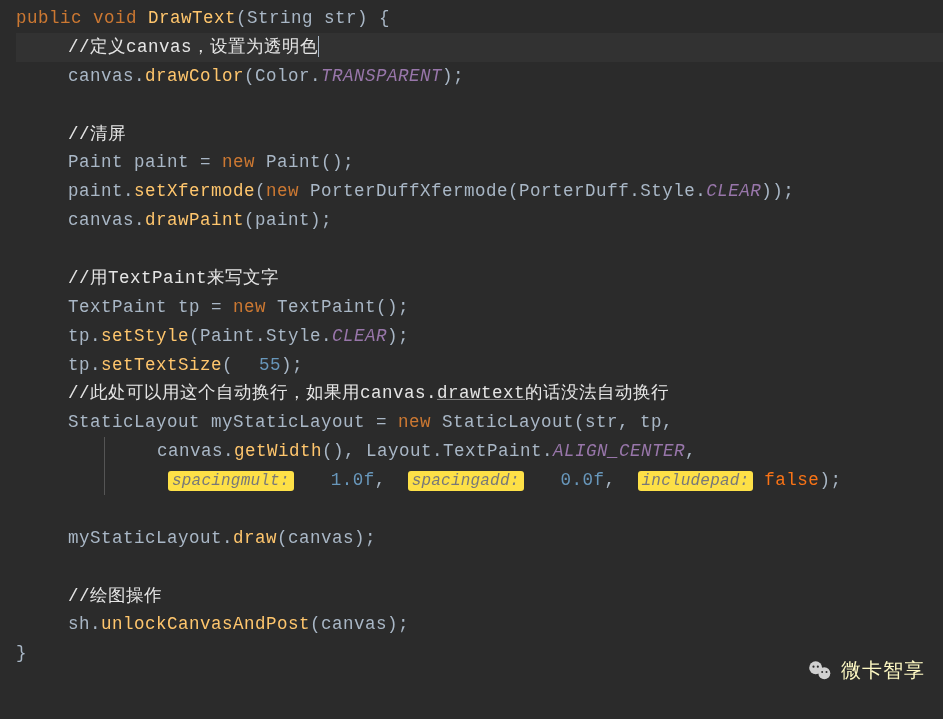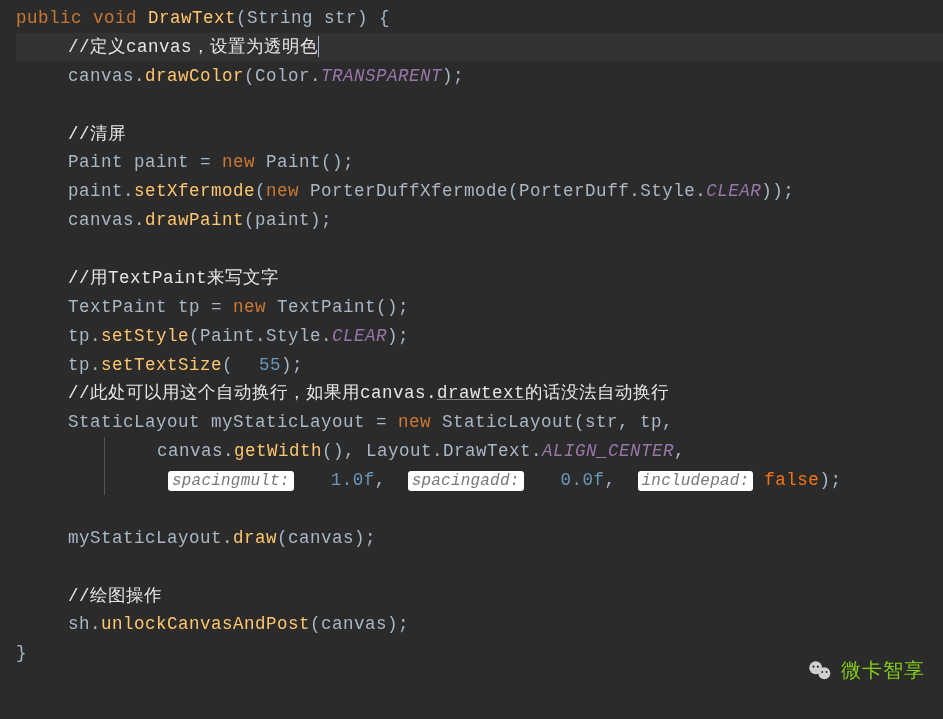--- a/index.html
+++ b/index.html
@@ -31,38 +31,38 @@
       width: 100%;
     }
     .indent1 { padding-left: 52px; }
     .indent0 { padding-left: 0; }
     .kw { color: #cc7832; }
     .method { color: #ffc66d; }
     .comment { color: #e5e5e5; }
     .str-const { color: #9876aa; font-style: italic; margin-top: 24px; }
     .num { color: #6897bb; margin-left: 26px; }
     .bool { color: #f97316; }
-    .param-hint { color: #787878; font-style: italic; background: #ffffff; padding: 1px 4px; border-radius: 3px; font-size: 16px; letter-spacing: 0.2px; }
+    .param-hint { color: #787878; font-style: italic; background: #fde047; padding: 1px 4px; border-radius: 3px; font-size: 16px; letter-spacing: 0.2px; }
     .cursor {
       display: inline-block;
       width: 1px;
       height: 1.2em;
       background: #a9b7c6;
       vertical-align: text-bottom;
       margin-left: 0px;
     }
     .underline {
       text-decoration: underline;
       text-decoration-color: #808080;
     }
     .watermark {
       position: absolute;
       bottom: 32px;
       right: 18px;
-      color: #84cc16;
+      color: #fef9c3;
       font-family: 'Microsoft YaHei', sans-serif;
       font-size: 20px;
       letter-spacing: 1px;
       display: flex;
       align-items: center;
       gap: 8px;
     }
     .watermark-icon {
       width: 26px;
       height: 26px;
@@ -106,21 +106,21 @@
 
 
 <div class="code-line indent1"><span>tp.</span><span class="method">setStyle</span><span>(Paint.Style.</span><span class="str-const">CLEAR</span><span>);</span></div>
 
 <div class="code-line indent1"><span>tp.</span><span class="method">setTextSize</span><span>(</span><span class="num">55</span><span>);</span></div>
 
 <div class="code-line indent1"><span class="comment">//此处可以用这个自动换行，如果用canvas.</span><span class="comment underline">drawtext</span><span class="comment">的话没法自动换行</span></div>
 
 <div class="code-line indent1"><span>StaticLayout myStaticLayout = </span><span class="kw">new</span><span> StaticLayout(str, tp,</span></div>
 
-<div class="code-line"><div class="cont-bar"><span>canvas.</span><span class="method">getWidth</span><span>(), Layout.DrawText.</span><span class="str-const">ALIGN_CENTER</span><span>,</span></div></div>
+<div class="code-line"><div class="cont-bar"><span>canvas.</span><span class="method">getWidth</span><span>(), Layout.TextPaint.</span><span class="str-const">ALIGN_CENTER</span><span>,</span></div></div>
 
 <div class="code-line"><div class="cont-bar"> <span class="param-hint">spacingmult:</span><span class="num"> 1.0f</span><span>,  </span><span class="param-hint">spacingadd:</span><span class="num"> 0.0f</span><span>,  </span><span class="param-hint">includepad:</span><span class="bool"> false</span><span>);</span></div></div>
 
 <div class="code-line">&nbsp;</div>
 
 <div class="code-line indent1"><span>myStaticLayout.</span><span class="method">draw</span><span>(canvas);</span></div>
 
 <div class="code-line">&nbsp;</div>
 
 <div class="code-line indent1"><span class="comment">//绘图操作</span></div>

